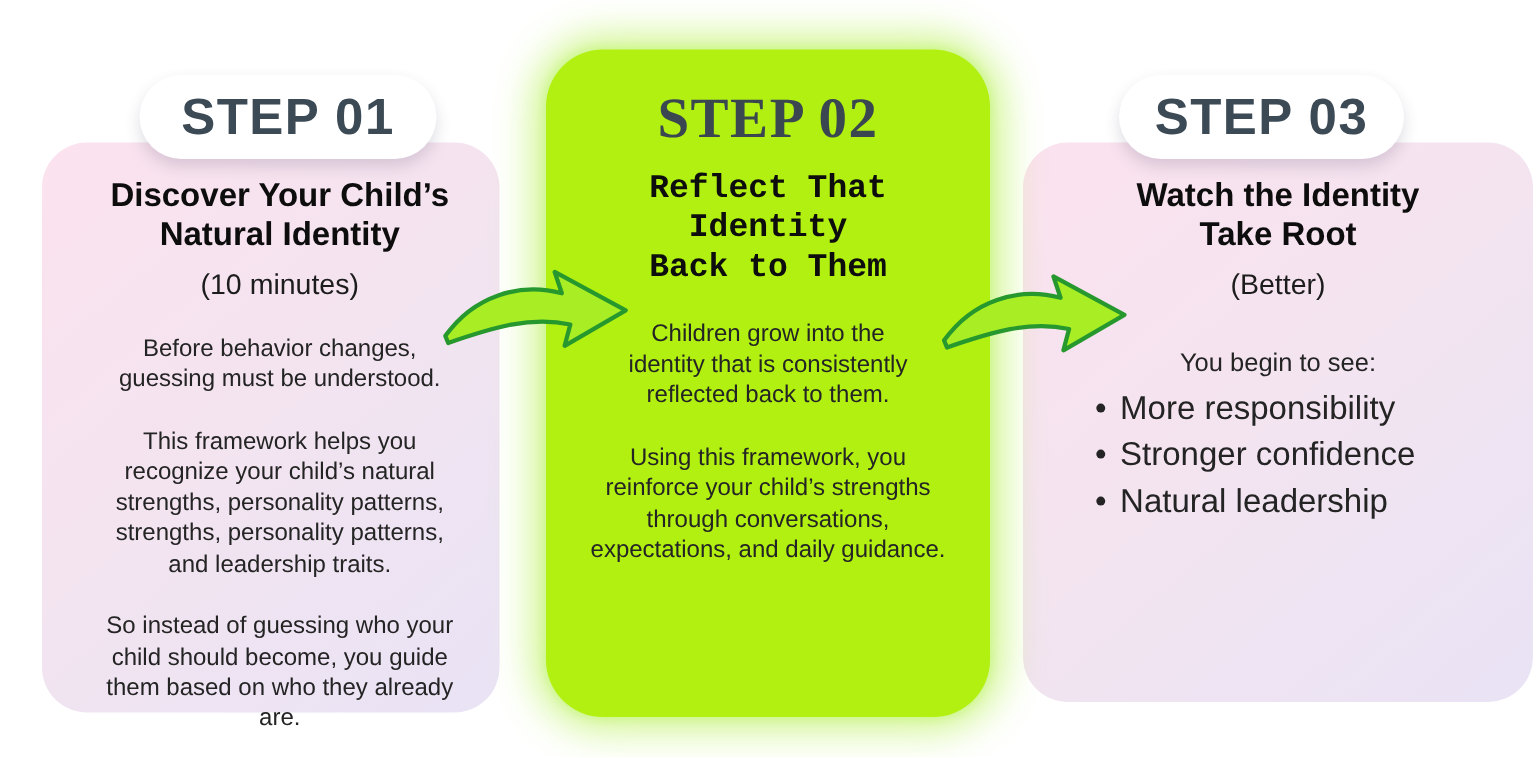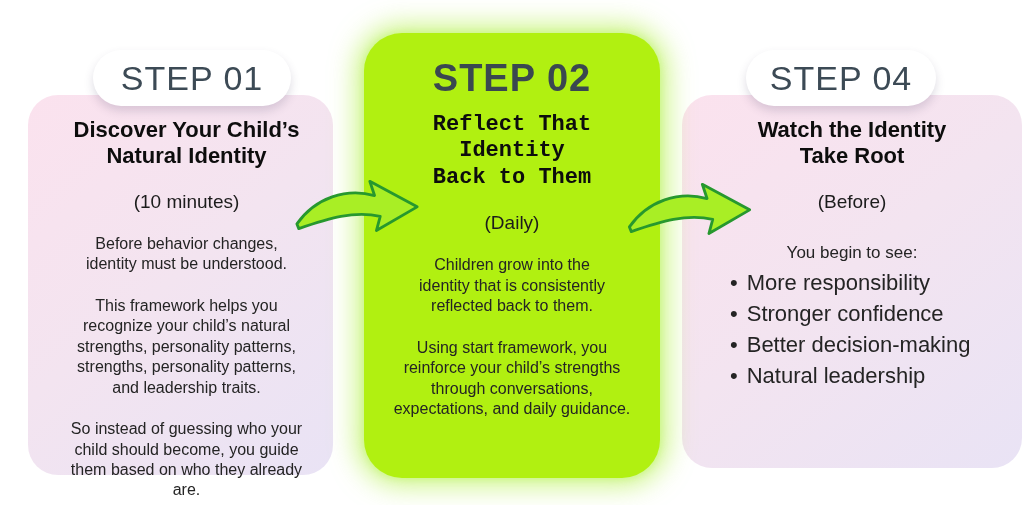--- a/index.html
+++ b/index.html
@@ -36,49 +36,50 @@
   }
   .badge {
     position: absolute;
     top: 50px;
     height: 56px;
     background: #ffffff;
     border-radius: 28px;
     display: flex;
     align-items: center;
     justify-content: center;
-    font-weight: normal;
+    font-weight: bold;
     font-size: 34px;
     letter-spacing: 1px;
     color: #3c4a55;
     box-shadow: 0 5px 10px rgba(70, 60, 100, 0.18);
     z-index: 5;
   }
   .badge-1 { left: 93px;  width: 198px; }
   .badge-3 { left: 746px; width: 190px; }
   .step2-heading {
     font-size: 38px;
     font-weight: bold;
     letter-spacing: 1px;
     color: #3a4750;
     margin: 0;
+    font-family: Liberation Serif, serif;
   }
   .card-title {
     font-size: 22px;
     font-weight: bold;
     color: #0d0d0d;
     line-height: 1.2;
     white-space: pre-line;
     margin: 0;
   }
   .card-2 .card-title { margin-top: 12px; font-family: Liberation Mono, monospace; }
   .card-subtitle {
     font-size: 19px;
     color: #1c1c1c;
-    margin-top: 21px;
+    margin-top: 10px;
   }
   .para {
     font-size: 16px;
     color: #242424;
     line-height: 1.28;
     white-space: pre-line;
     margin: 21px 0 0 0;
   }
   .list-intro {
     font-size: 17px;
@@ -110,63 +111,61 @@
 </head>
 <body>
 
 <div class="canvas">
 
   <div class="badge badge-1">
     <span>STEP 01</span>
   </div>
 
   <div class="badge badge-3">
-    <span>STEP 04</span>
+    <span>STEP 03</span>
   </div>
 
   <div class="card pink card-1">
     <h2 class="card-title">Discover Your Child’s
 Natural Identity</h2>
     <div class="card-subtitle">(10 minutes)</div>
     <p class="para">Before behavior changes,
-identity must be understood.</p>
+guessing must be understood.</p>
     <p class="para">This framework helps you
 recognize your child’s natural
 strengths, personality patterns,
 strengths, personality patterns,
 and leadership traits.</p>
     <p class="para">So instead of guessing who your
 child should become, you guide
 them based on who they already
 are.</p>
   </div>
 
   <div class="card card-2">
     <h1 class="step2-heading">STEP 02</h1>
     <h2 class="card-title">Reflect That Identity
 Back to Them</h2>
-    <div class="card-subtitle">(Daily)</div>
     <p class="para">Children grow into the
 identity that is consistently
 reflected back to them.</p>
-    <p class="para">Using start framework, you
+    <p class="para">Using this framework, you
 reinforce your child’s strengths
 through conversations,
 expectations, and daily guidance.</p>
   </div>
 
   <div class="card pink card-3">
     <h2 class="card-title">Watch the Identity
 Take Root</h2>
-    <div class="card-subtitle">(Before)</div>
+    <div class="card-subtitle">(Better)</div>
     <div class="list-intro">You begin to see:</div>
     <ul class="bullets">
       <li>More responsibility</li>
       <li>Stronger confidence</li>
-      <li>Better decision-making</li>
       <li>Natural leadership</li>
     </ul>
   </div>
 
   <svg class="arrow arrow-1" viewBox="0 0 140 75">
     <path d="M6,58 C26,30 58,20 88,28 L83,13 L133,40 L90,65 L94,50 C66,44 40,52 8,63 Z" fill="#a9ee25" stroke="#27982e" stroke-width="3" stroke-linejoin="round"></path>
   </svg>
 
   <svg class="arrow arrow-2" viewBox="0 0 140 75">
     <path d="M6,58 C26,30 58,20 88,28 L83,13 L133,40 L90,65 L94,50 C66,44 40,52 8,63 Z" fill="#a9ee25" stroke="#27982e" stroke-width="3" stroke-linejoin="round"></path>

